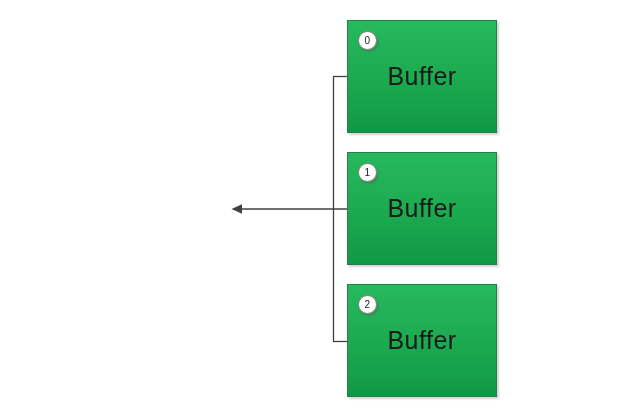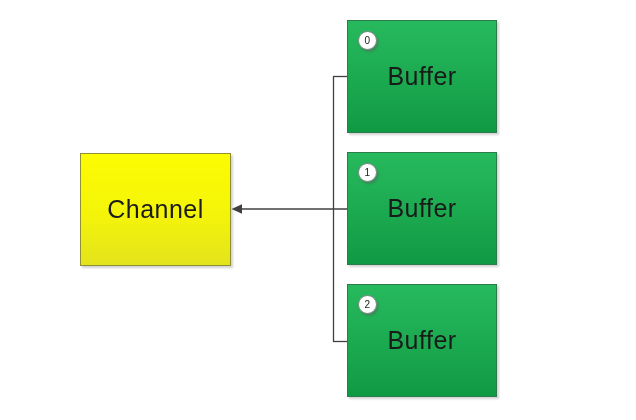--- a/index.html
+++ b/index.html
@@ -85,23 +85,20 @@
 
     <line x1="333" y1="76.5" x2="347" y2="76.5" stroke="#404040" stroke-width="1.3"></line>
 
     <line x1="333" y1="341.5" x2="347" y2="341.5" stroke="#404040" stroke-width="1.3"></line>
 
     <line x1="347" y1="209" x2="241" y2="209" stroke="#404040" stroke-width="1.3"></line>
 
     <polygon points="231.5,209 242,204.3 242,213.7" fill="#404040"></polygon>
   </svg>
 
-  <div class="node channel-box">
-    <span class="node-label">Channel</span>
-  </div>
 
   <div class="node buffer-box buffer-0">
     <span class="badge">0</span>
     <span class="node-label">Buffer</span>
   </div>
 
   <div class="node buffer-box buffer-1">
     <span class="badge">1</span>
     <span class="node-label">Buffer</span>
   </div>

